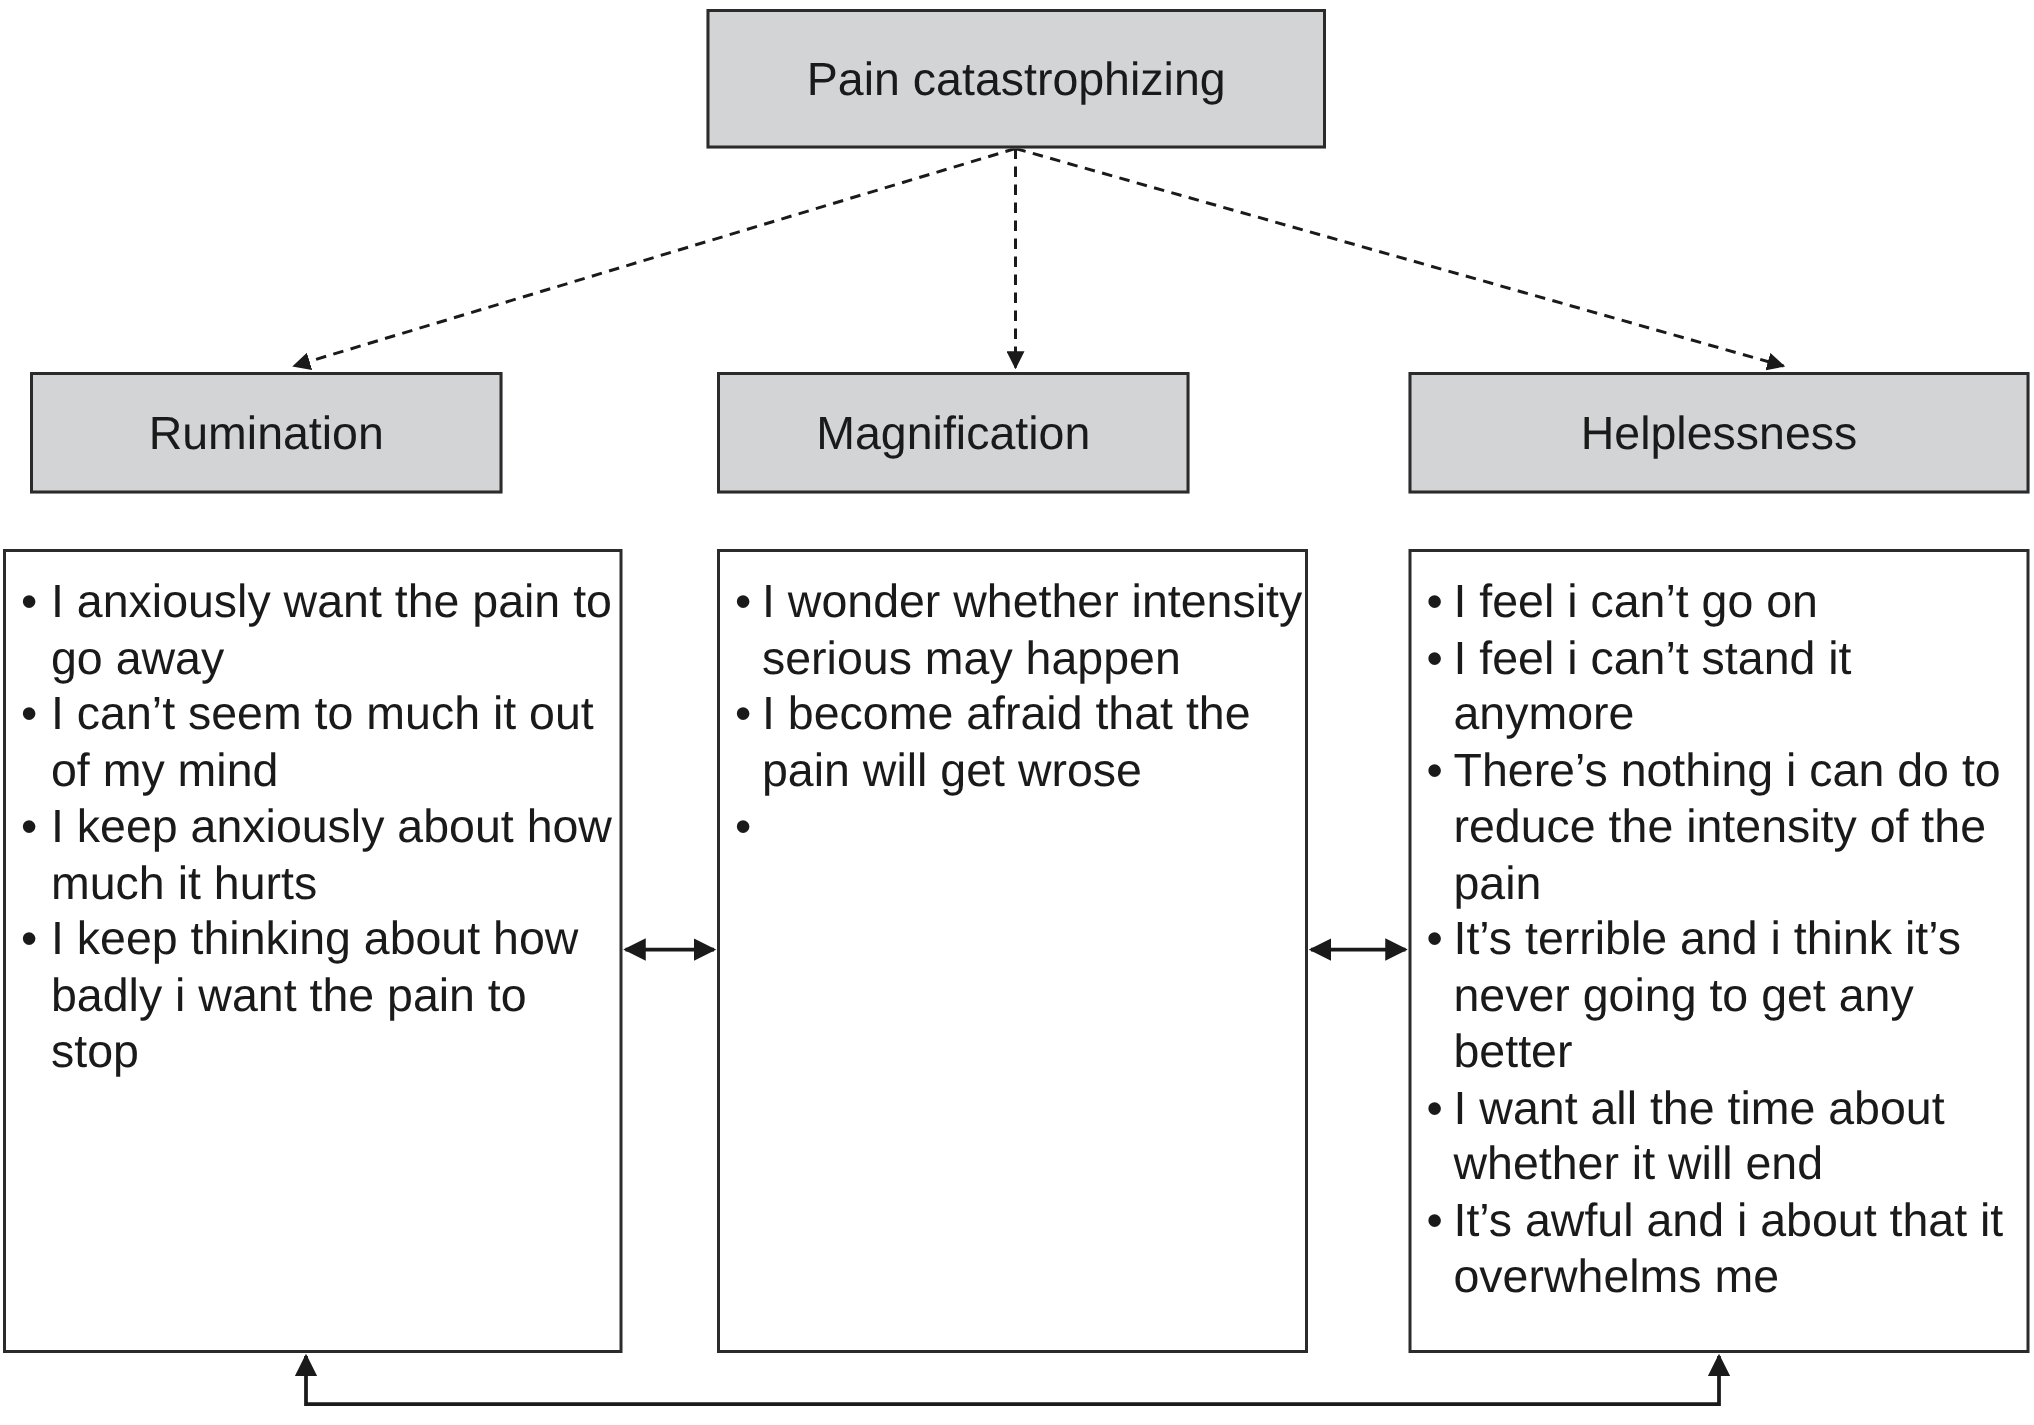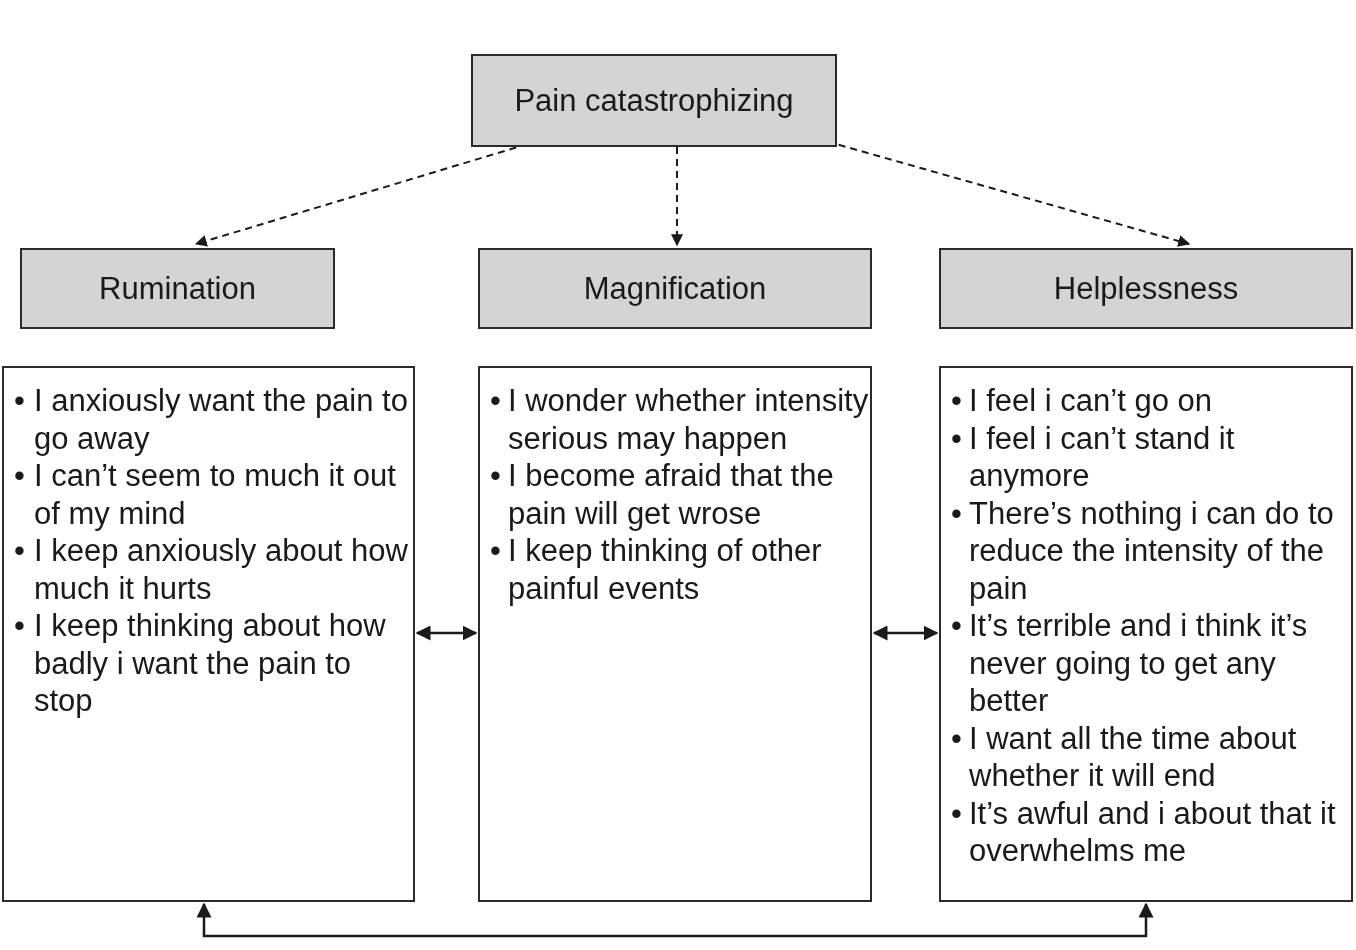--- a/index.html
+++ b/index.html
@@ -5,23 +5,23 @@
     html, body { margin: 0; padding: 0; background: #ffffff; }
     body { width: 1356px; height: 950px; position: relative; overflow: hidden;
            font-family: "Liberation Sans", sans-serif; color: #1a1a1a; }
     .box { position: absolute; box-sizing: border-box; border: 2px solid #2b2b2b; }
     .head { background: #d3d4d6; display: flex; align-items: center; justify-content: center;
             font-size: 31px; }
     .content { background: #ffffff; padding: 14px 0 0 0; }
     .content ul { list-style: none; margin: 0; padding: 0; }
     .content li { position: relative; font-size: 31px; line-height: 37.5px; padding-left: 30px; }
     .content li .bullet { position: absolute; left: 10px; top: 0; }
-    #top { left: 471px; top: 6px; width: 366px; height: 93px; margin-top: 48px; }
+    #top { left: 471px; top: 6px; width: 413px; height: 93px; }
     #h1 { left: 20px; top: 248px; width: 315px; height: 81px; }
-    #h2 { left: 478px; top: 248px; width: 394px; height: 81px; }
+    #h2 { left: 478px; top: 248px; width: 315px; height: 81px; }
     #h3 { left: 939px; top: 248px; width: 414px; height: 81px; }
     #c1 { left: 2px; top: 366px; width: 413px; height: 536px; }
     #c2 { left: 478px; top: 366px; width: 394px; height: 536px; }
     #c3 { left: 939px; top: 366px; width: 414px; height: 536px; }
     #c2 li { padding-left: 28px; }
     #c3 li { padding-left: 28px; }
     svg.arrows { position: absolute; left: 0; top: 0; pointer-events: none; }
   </style>
 </head>
 <body>
@@ -63,21 +63,21 @@
     <li><span class="bullet">•</span><span>I can’t seem to much it out of my mind</span></li>
     <li><span class="bullet">•</span><span>I keep anxiously about how much it hurts</span></li>
     <li><span class="bullet">•</span><span>I keep thinking about how badly i want the pain to stop</span></li>
   </ul>
 </div>
 
 <div class="box content" id="c2">
   <ul>
     <li><span class="bullet">•</span><span>I wonder whether intensity serious may happen</span></li>
     <li><span class="bullet">•</span><span>I become afraid that the pain will get wrose</span></li>
-    <li><span class="bullet">•</span><span>I keep thinking of other painful events</span></li>
+    <li><span class="bullet">•</span></li>
   </ul>
 </div>
 
 <div class="box content" id="c3">
   <ul>
     <li><span class="bullet">•</span><span>I feel i can’t go on</span></li>
     <li><span class="bullet">•</span><span>I feel i can’t stand it anymore</span></li>
     <li><span class="bullet">•</span><span>There’s nothing i can do to reduce the intensity of the pain</span></li>
     <li><span class="bullet">•</span><span>It’s terrible and i think it’s never going to get any better</span></li>
     <li><span class="bullet">•</span><span>I want all the time about whether it will end</span></li>

